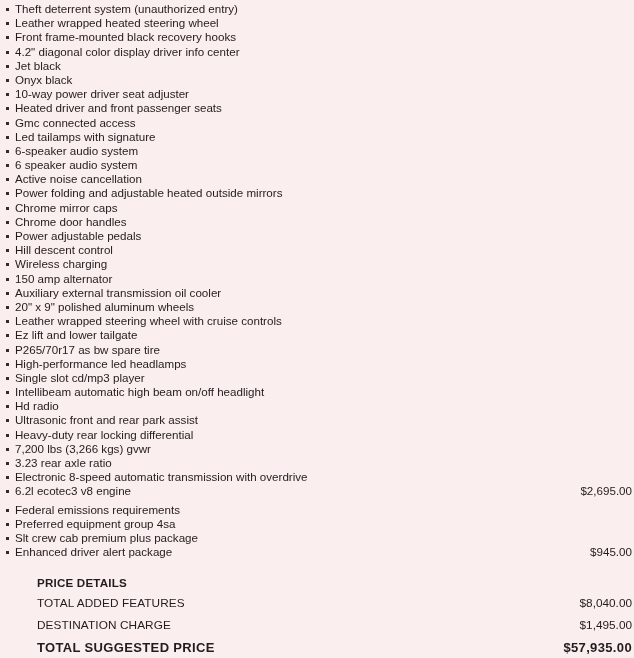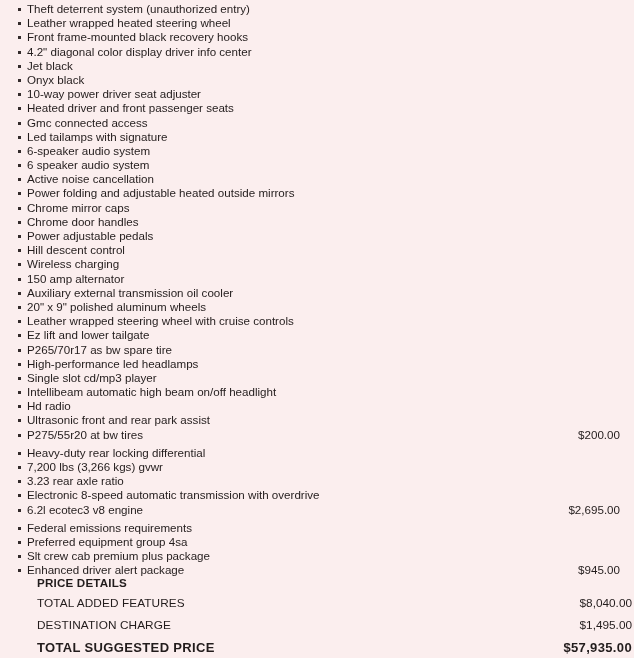--- a/index.html
+++ b/index.html
@@ -23,21 +23,21 @@
     height: 658px;
     background: #fbeeee;
     box-sizing: border-box;
     padding: 0;
   }
 
   
   .features {
     list-style: none;
     margin: 0;
-    padding: 12px;
+    padding: 0;
     position: relative;
     padding-top: 2px;
   }
 
   .feature-row {
     position: relative;
     height: 14.2px;
     line-height: 14.2px;
     font-size: 11.6px;
     white-space: nowrap;
@@ -242,25 +242,20 @@
         <span class="feature-label">Intellibeam automatic high beam on/off headlight</span>
       </li>
       <li class="feature-row">
         <span class="bullet"></span>
         <span class="feature-label">Hd radio</span>
       </li>
       <li class="feature-row">
         <span class="bullet"></span>
         <span class="feature-label">Ultrasonic front and rear park assist</span>
       </li>
-      <li class="feature-row has-gap">
-        <span class="bullet"></span>
-        <span class="feature-label">P275/55r20 at bw tires</span>
-        <span class="feature-price">$200.00</span>
-      </li>
       <li class="feature-row">
         <span class="bullet"></span>
         <span class="feature-label">Heavy-duty rear locking differential</span>
       </li>
       <li class="feature-row">
         <span class="bullet"></span>
         <span class="feature-label">7,200 lbs (3,266 kgs) gvwr</span>
       </li>
       <li class="feature-row">
         <span class="bullet"></span>

